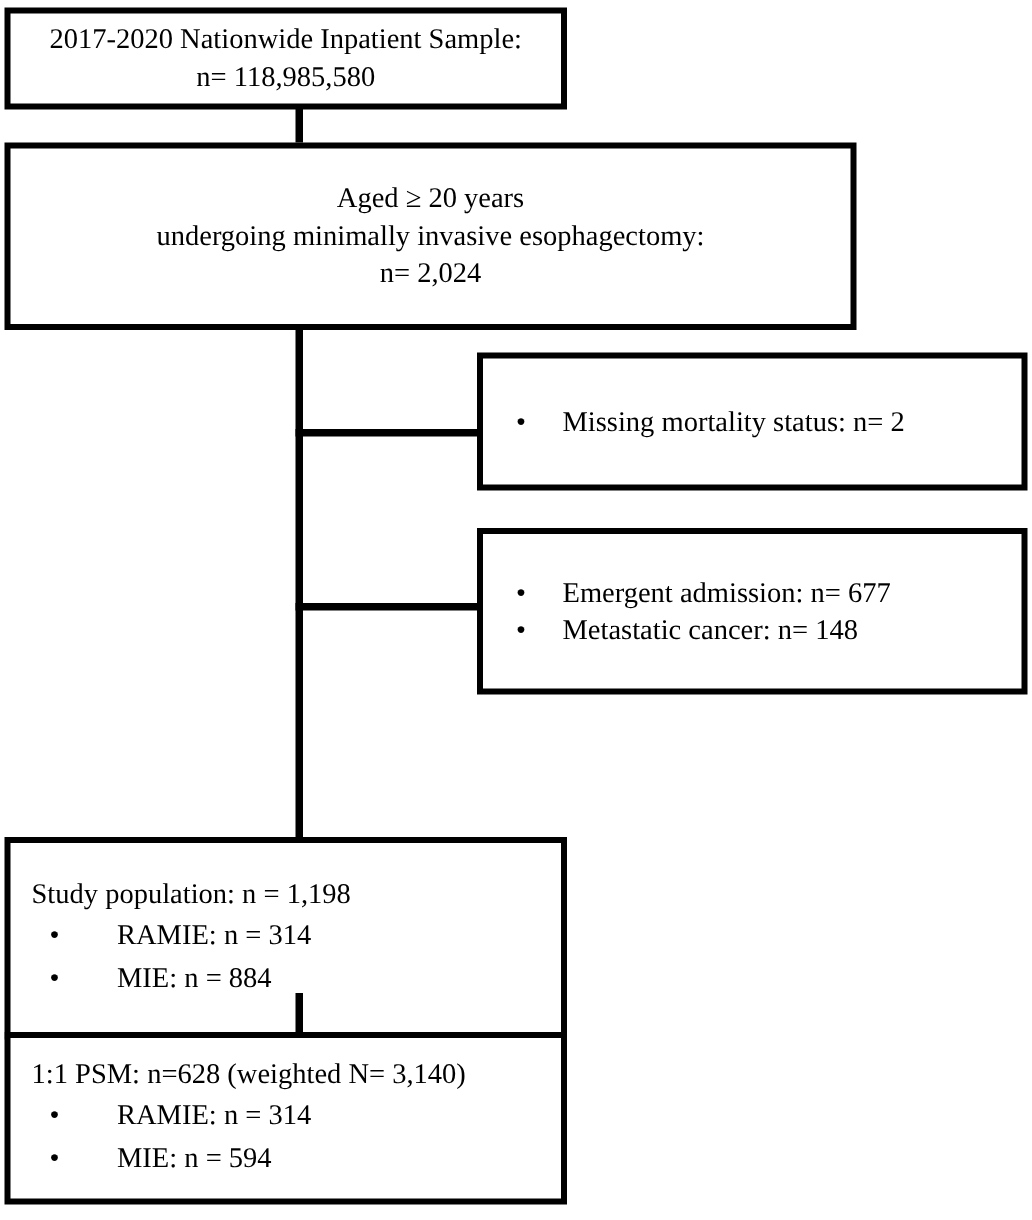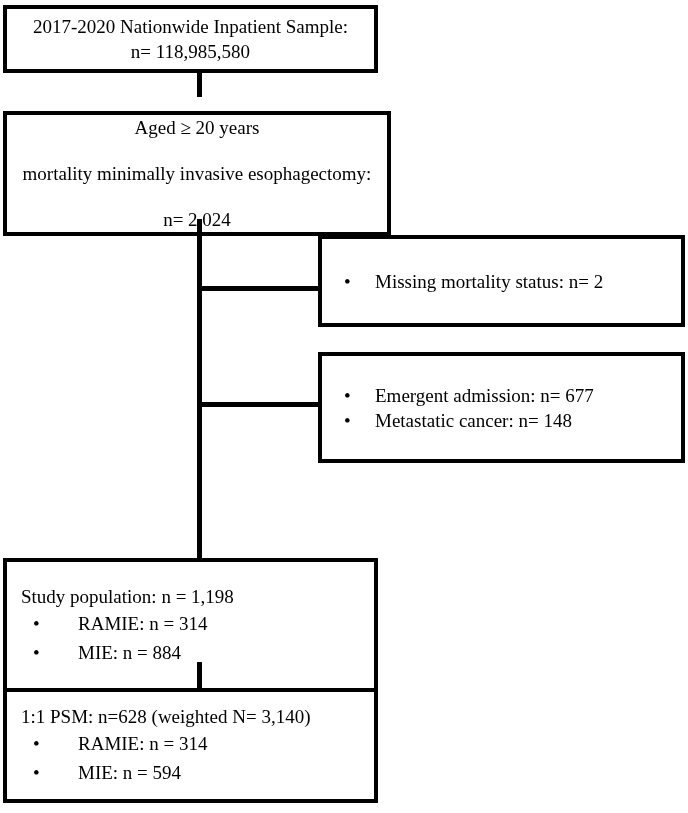--- a/index.html
+++ b/index.html
@@ -69,21 +69,21 @@
     top: 0;
   }
   
   .conn {
     position: absolute;
     background: #000000;
   }
 
   
   #box-source      { left: 3px;   top: 5px;   width: 375px; height: 68px; }
-  #box-cohort      { left: 3px;   top: 111px;  width: 388px; height: 125px; justify-content: space-between; }
+  #box-cohort      { left: 3px;   top: 95px;  width: 568px; height: 125px; }
   #box-excl-1      { left: 318px; top: 235px; width: 367px; height: 92px; padding-left: 8px; }
   #box-excl-2      { left: 318px; top: 352px; width: 367px; height: 111px; padding-left: 8px; }
   #box-study       { left: 3px;   top: 558px; width: 375px; height: 135px; padding-left: 14px; }
   #box-psm         { left: 3px;   top: 688px; width: 375px; height: 115px; padding-left: 14px; }
 
   #conn-source-cohort { left: 197px; top: 72px;  width: 5px;  height: 25px; }
   #conn-trunk         { left: 197px; top: 219px; width: 5px;  height: 341px; }
   #conn-excl-1        { left: 197px; top: 286px; width: 124px; height: 5px; }
   #conn-excl-2        { left: 197px; top: 402px; width: 124px; height: 5px; }
   #conn-study-psm     { left: 197px; top: 662px; width: 5px;  height: 33px; }
@@ -95,21 +95,21 @@
 
   <div class="box box-center" id="box-source">
     <div class="tline">2017-2020 Nationwide Inpatient Sample:</div>
     <div class="tline">n= 118,985,580</div>
   </div>
 
   <div class="conn" id="conn-source-cohort"></div>
 
   <div class="box box-center" id="box-cohort">
     <div class="tline">Aged ≥ 20 years</div>
-    <div class="tline">mortality minimally invasive esophagectomy:</div>
+    <div class="tline">undergoing minimally invasive esophagectomy:</div>
     <div class="tline">n= 2,024</div>
   </div>
 
   <div class="conn" id="conn-trunk"></div>
 
   <div class="conn" id="conn-excl-1"></div>
 
   <div class="box box-left" id="box-excl-1">
     <div class="bullet-row">
       <span class="bullet-dot">•</span>

